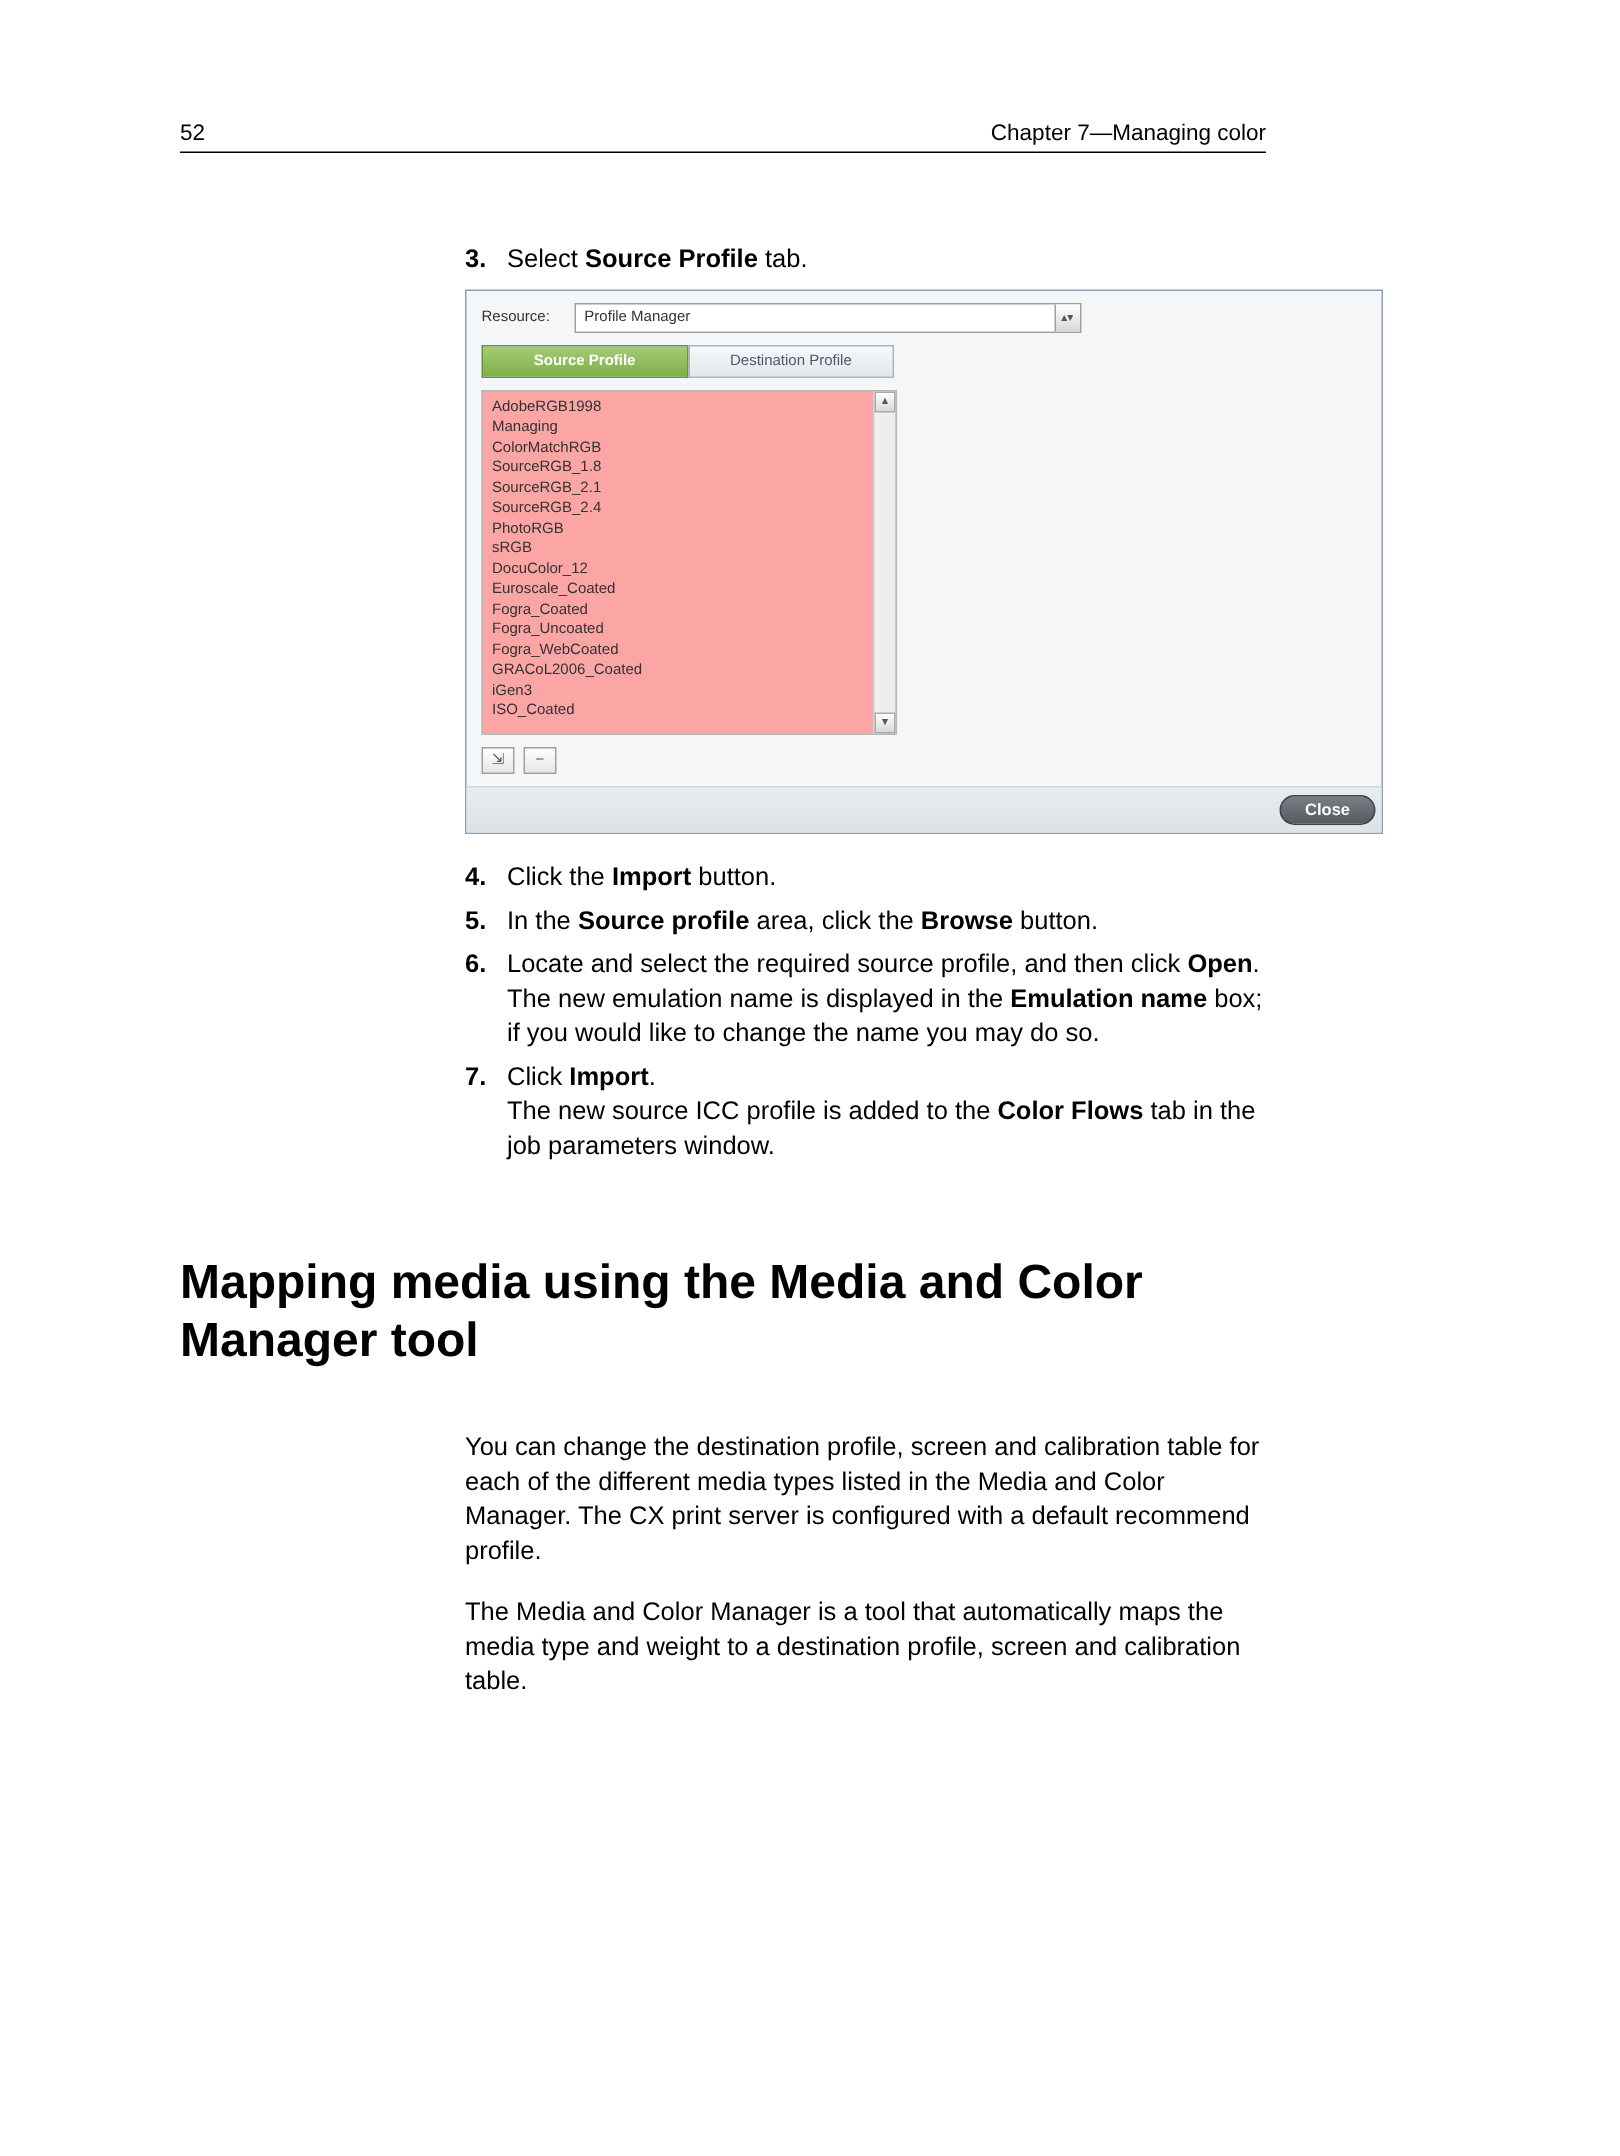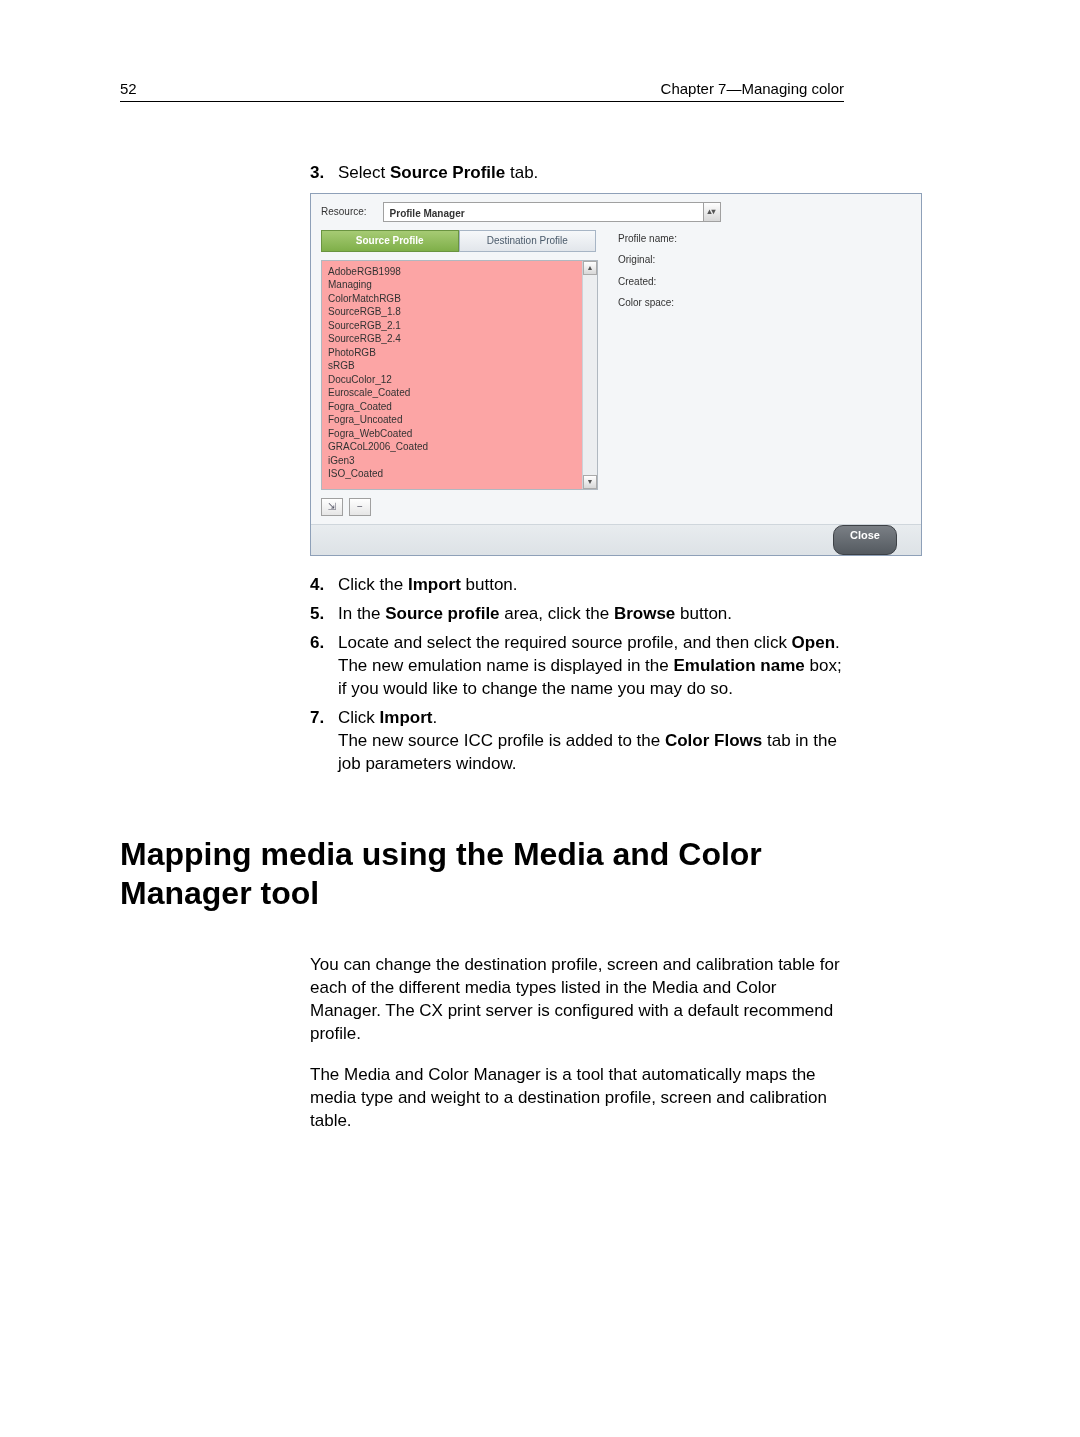--- a/index.html
+++ b/index.html
@@ -81,24 +81,23 @@
     padding: 8px 10px;
     gap: 16px;
   }
   .toolbar-label {}
   .dropdown {
     flex: 0 0 330px;
     height: 18px;
     border: 1px solid #a0a0a0;
     background: #fff;
     display: flex;
-    align-items: flex-end;
+    align-items: center;
     justify-content: space-between;
     padding: 0 0 0 6px;
-    font-weight: bold;
   }
   .dd-arrows {
     width: 16px;
     height: 100%;
     background: linear-gradient(#fff, #d8d8d8);
     border-left: 1px solid #a0a0a0;
     display: flex;
     align-items: center;
     justify-content: center;
     font-size: 8px;
@@ -187,22 +186,23 @@
     padding-top: 2px;
   }
   .meta div {
     margin-bottom: 8px;
   }
   .footer-bar {
     background: linear-gradient(#e8ecef, #dde2e6);
     border-top: 1px solid #cfd6dc;
     height: 30px;
     display: flex;
+    align-items: center;
     justify-content: flex-end;
-    padding: 0 24px;
+    padding: 0 4px;
   }
   .close-btn {
     background: linear-gradient(#7a7f85, #545a60);
     color: #fff;
     font-weight: bold;
     font-size: 11px;
     padding: 2px 16px;
     border-radius: 10px;
     border: 1px solid #3d4146;
   }
@@ -278,26 +278,20 @@
           <div class="btn-row">
             <div class="icon-btn">
                 <span>⇲</span>
               </div>
             <div class="icon-btn">
                 <span>−</span>
               </div>
           </div>
         </div>
 
-        <div class="meta">
-          <div>Profile name:</div>
-          <div>Original:</div>
-          <div>Created:</div>
-          <div>Color space:</div>
-        </div>
       </div>
 
       <div class="footer-bar">
         <div class="close-btn">Close</div>
       </div>
     </div>
 
     <div class="ol-step">
       <span class="num">4.</span>
       <span class="txt">

